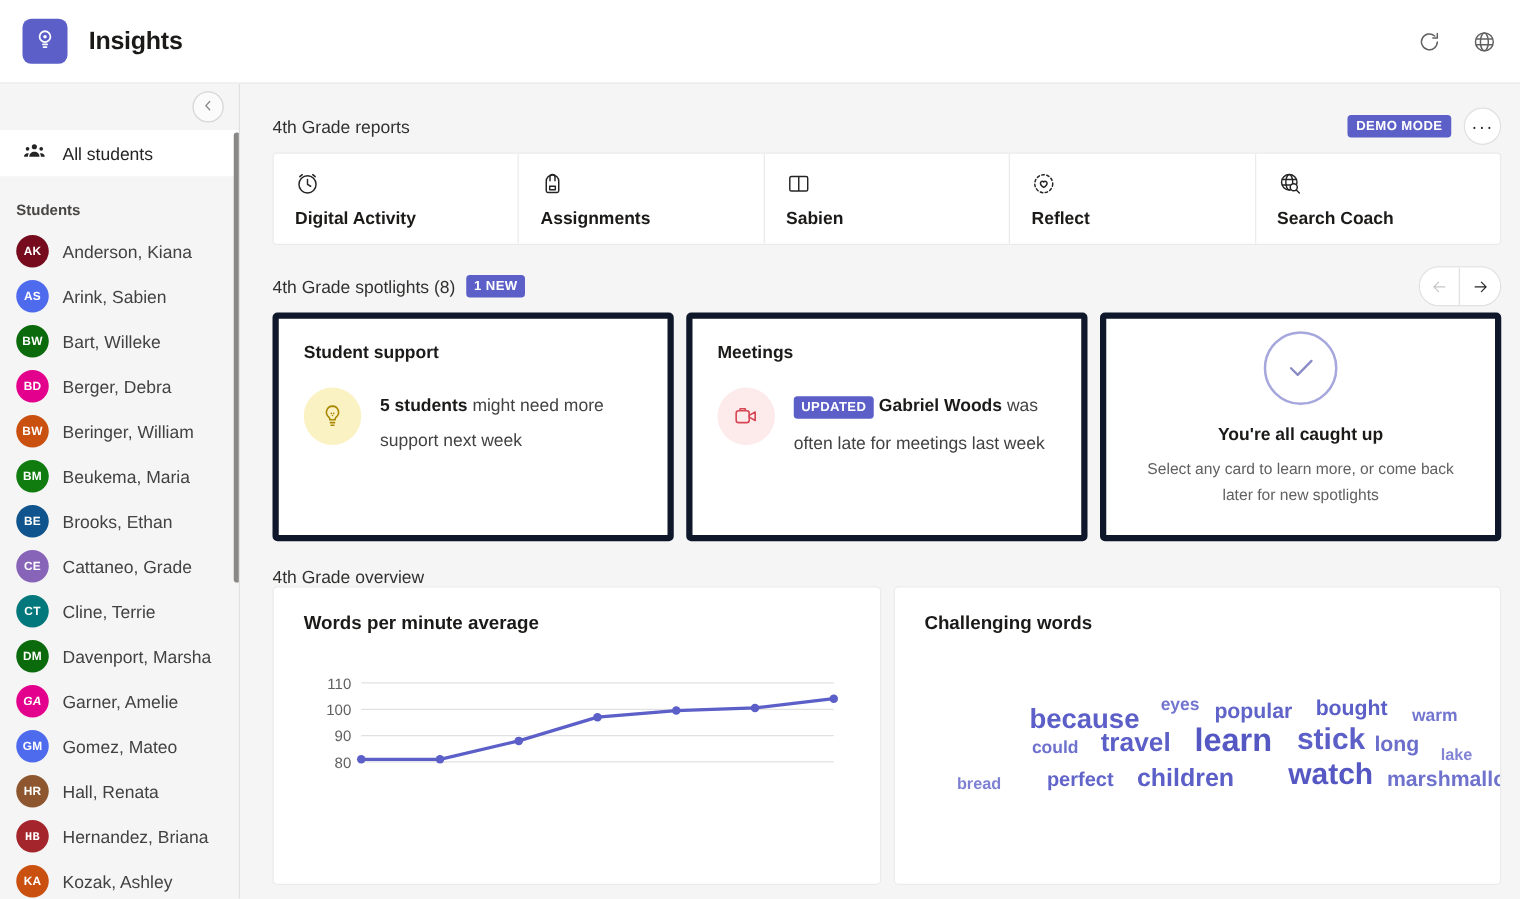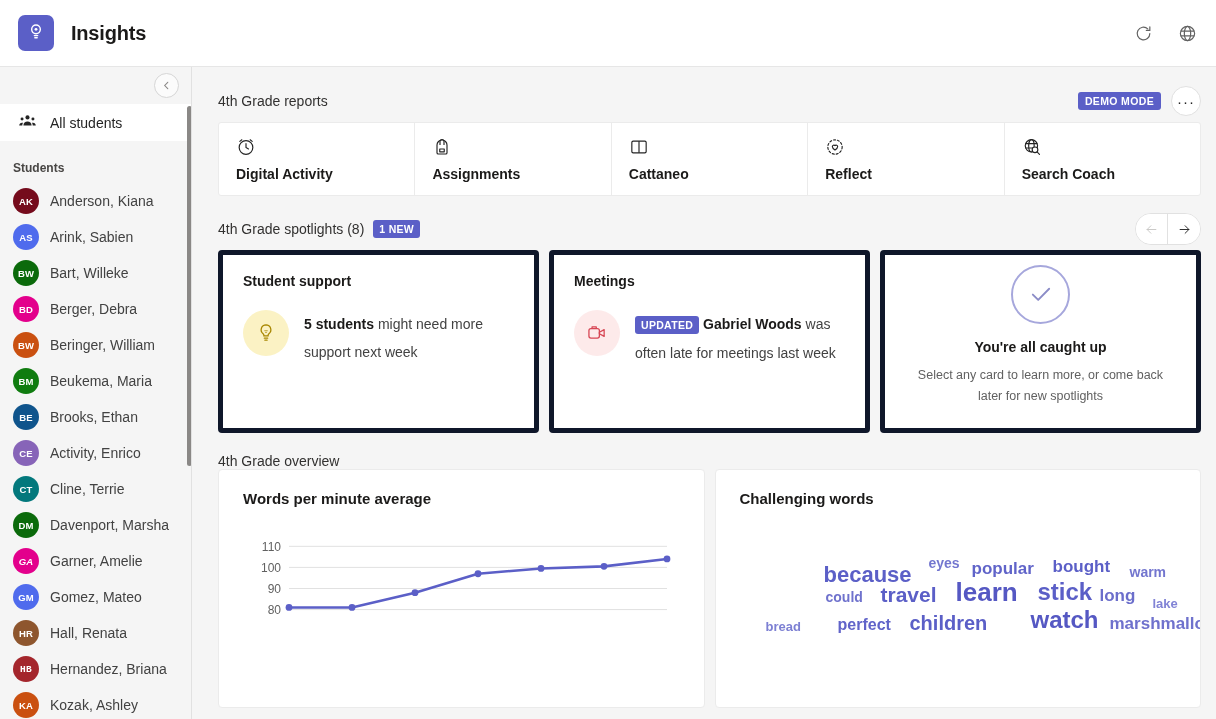--- a/index.html
+++ b/index.html
@@ -274,21 +274,21 @@
             <div class="student-row">
               <div class="avatar" style="background: rgb(16, 124, 16);">BM</div>
               <div class="student-name">Beukema, Maria</div>
             </div>
             <div class="student-row">
               <div class="avatar" style="background: rgb(15, 84, 140);">BE</div>
               <div class="student-name">Brooks, Ethan</div>
             </div>
             <div class="student-row">
               <div class="avatar" style="background: rgb(135, 100, 184);">CE</div>
-              <div class="student-name">Activity, Enrico</div>
+              <div class="student-name">Cattaneo, Grade</div>
             </div>
             <div class="student-row">
               <div class="avatar" style="background: rgb(3, 120, 124);">CT</div>
               <div class="student-name">Cline, Terrie</div>
             </div>
             <div class="student-row">
               <div class="avatar" style="background: rgb(11, 106, 11);">DM</div>
               <div class="student-name">Davenport, Marsha</div>
             </div>
             <div class="student-row">
@@ -343,21 +343,21 @@
                 <path d="M9.6 9.6V5.4a2.4 2.4 0 0 1 4.8 0v4.2"></path>
                 <path d="M9.3 14.4h5.4v3.4H9.3z"></path>
               </svg></span>
             <div class="tab-label">Assignments</div>
           </div>
           <div class="report-tab">
             <span class="tab-icon"><svg width="20" height="20" viewBox="0 0 24 24" fill="none" stroke="currentColor" stroke-width="1.4" stroke-linejoin="round">
                 <rect x="3.4" y="5" width="17.2" height="14" rx="1.6"></rect>
                 <path d="M12 5v14"></path>
               </svg></span>
-            <div class="tab-label">Cattaneo</div>
+            <div class="tab-label">Sabien</div>
           </div>
           <div class="report-tab">
             <span class="tab-icon"><svg width="20" height="20" viewBox="0 0 24 24" fill="none" stroke="currentColor" stroke-width="1.4" stroke-linecap="round">
                 <circle cx="12" cy="12" r="8.6" stroke-dasharray="2.4 2.4"></circle>
                 <path d="M12 15.6s-3.2-2-3.2-4.1a1.9 1.9 0 0 1 3.2-1.3 1.9 1.9 0 0 1 3.2 1.3c0 2.1-3.2 4.1-3.2 4.1z"></path>
               </svg></span>
             <div class="tab-label">Reflect</div>
           </div>
           <div class="report-tab">
             <span class="tab-icon"><svg width="20" height="20" viewBox="0 0 24 24" fill="none" stroke="currentColor" stroke-width="1.4">

